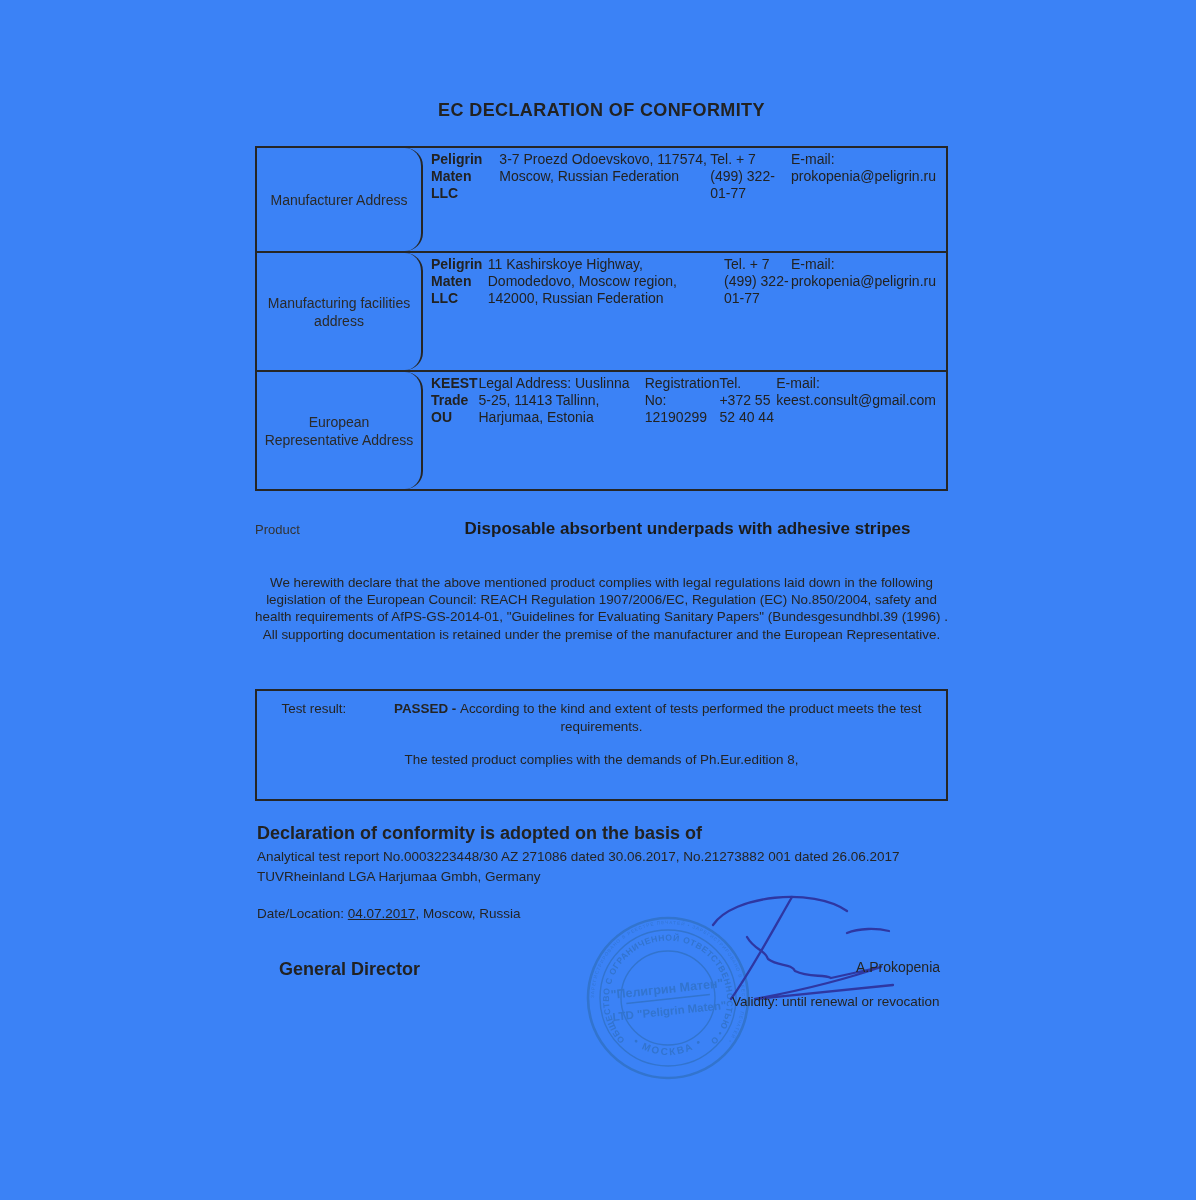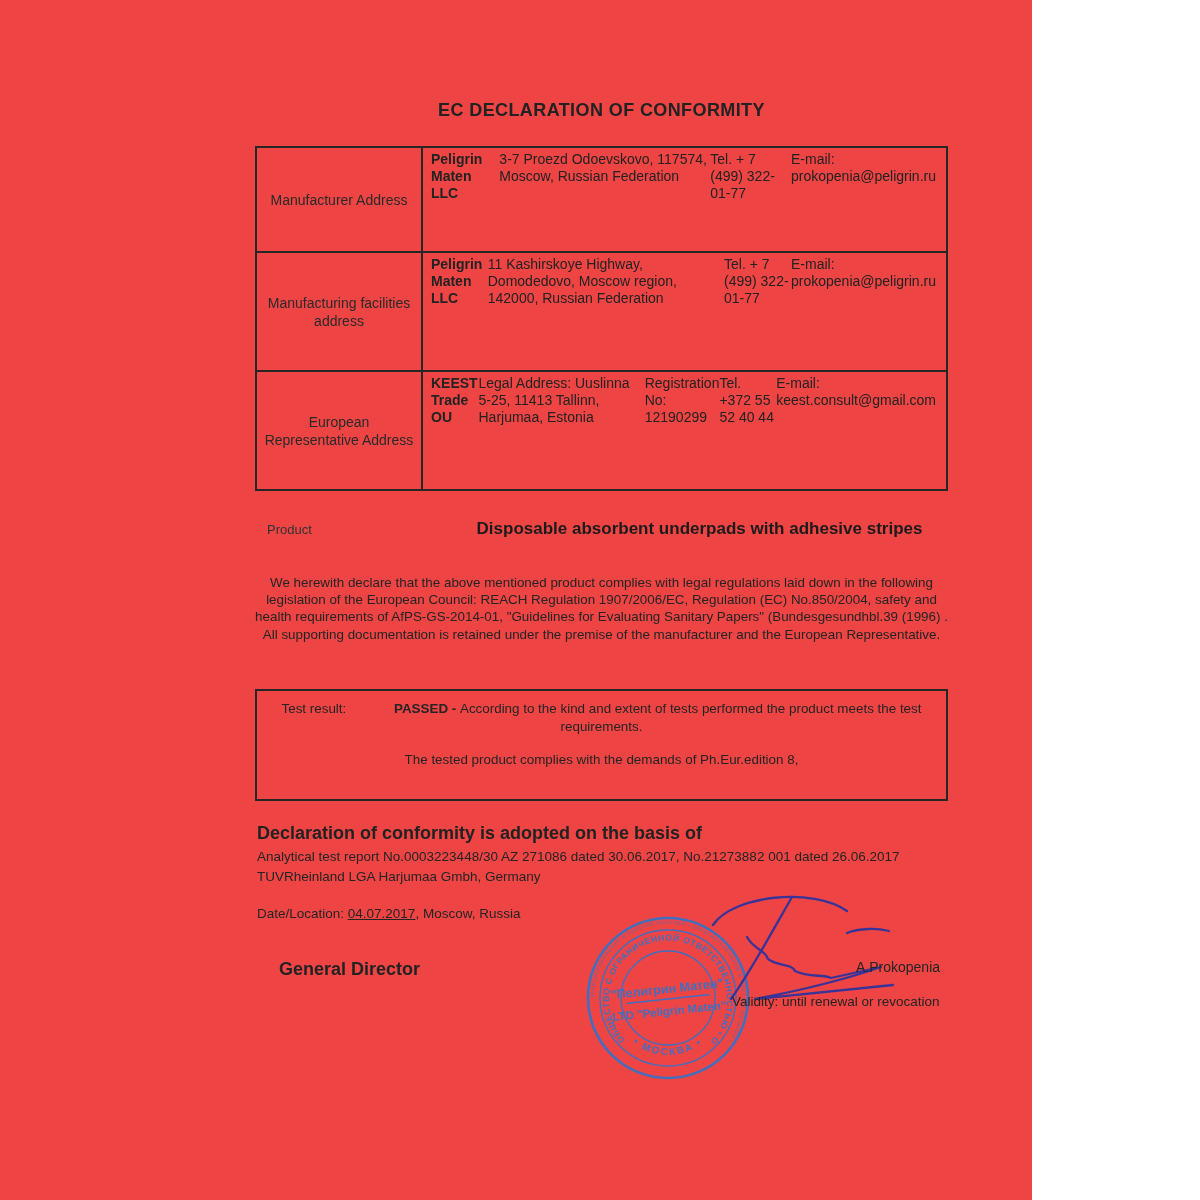--- a/index.html
+++ b/index.html
@@ -1,51 +1,51 @@
 <!DOCTYPE html>
 <html><head>
 <meta charset="utf-8">
 <style>
   html,body{margin:0;padding:0;}
   body{
     width:1200px;height:1200px;background:#ffffff;overflow:hidden;
     font-family:"Liberation Sans","DejaVu Sans",sans-serif;
     color:#1e1e1e;-webkit-font-smoothing:antialiased;
   }
-  .page{position:relative;width:1032px;height:1200px;background:#ef4444;}
+  .page{position:relative;width:1196px;height:1200px;background:#3b82f6;}
   .content{position:absolute;left:255px;top:0;width:693px;height:1200px;}
 
   .doc-title{
     position:absolute;top:100px;left:0;width:100%;text-align:center;
     font-size:18px;font-weight:bold;letter-spacing:.4px;color:#222;
   }
 
   
   .addr-table{
     position:absolute;top:146px;left:0;width:693px;height:345px;
     border:2px solid #262626;box-sizing:border-box;display:flex;flex-direction:column;
   }
   .addr-row{display:flex;border-bottom:2px solid #262626;box-sizing:border-box;}
   .addr-row:last-child{border-bottom:none;}
   .row-1{height:105px;}
   .row-2{height:119px;}
   .row-3{flex:1;}
   .label-cell{
     width:166px;border-right:2px solid #262626;box-sizing:border-box;
     display:flex;align-items:center;justify-content:center;text-align:center;
-    font-size:14px;line-height:18px;padding:0 6px;color:#2a2a2a;
+    font-size:14px;line-height:18px;padding:0 6px;color:#2a2a2a;border-radius:18px;
   }
   .value-cell{
     flex:1;display:flex;flex-direction:row;justify-content:space-evenly;
     padding:3px 10px 3px 8px;font-size:14px;line-height:17px;color:#222;
   }
   .company{font-weight:bold;}
 
   
-  .product-row{position:absolute;top:519px;left:0;width:693px;display:flex;align-items:baseline;margin-left:12px;}
+  .product-row{position:absolute;top:519px;left:0;width:693px;display:flex;align-items:baseline;}
   .product-label{width:172px;font-size:13px;color:#333;}
   .product-name{flex:1;text-align:center;font-size:17px;font-weight:bold;color:#1b1b1b;}
 
   
   .declaration{
     position:absolute;top:574px;left:0;width:693px;text-align:center;
     font-size:13.4px;line-height:17.2px;color:#242424;
   }
 
   

